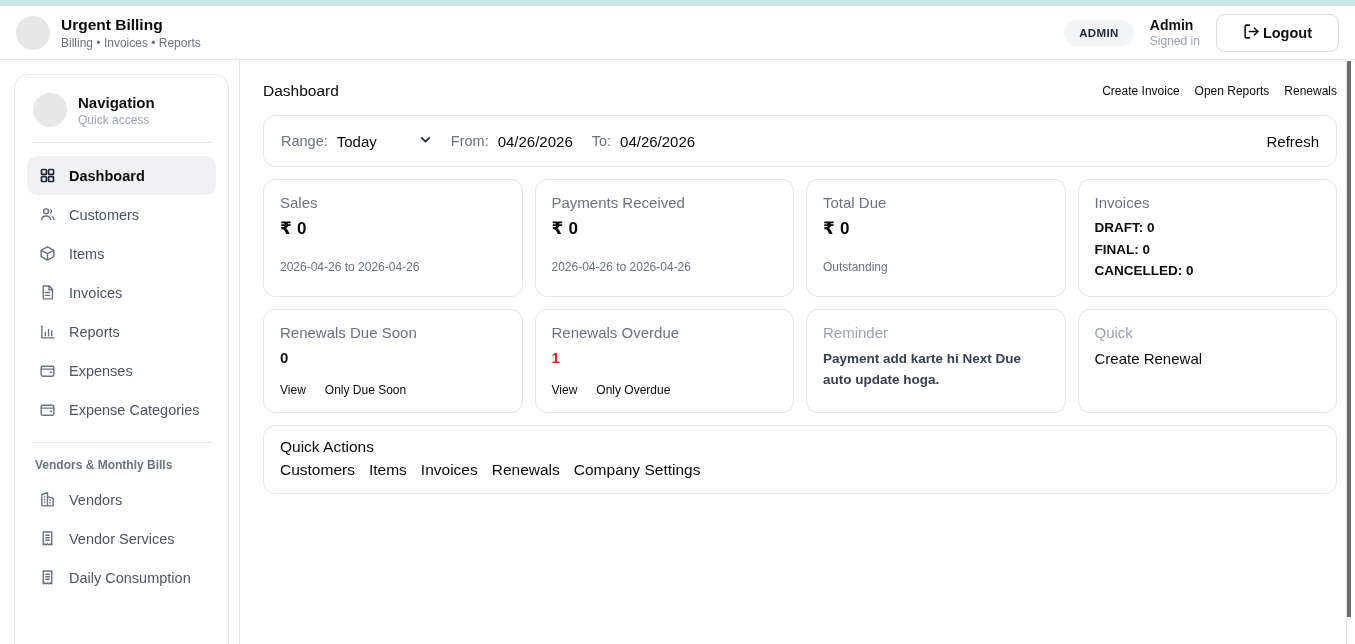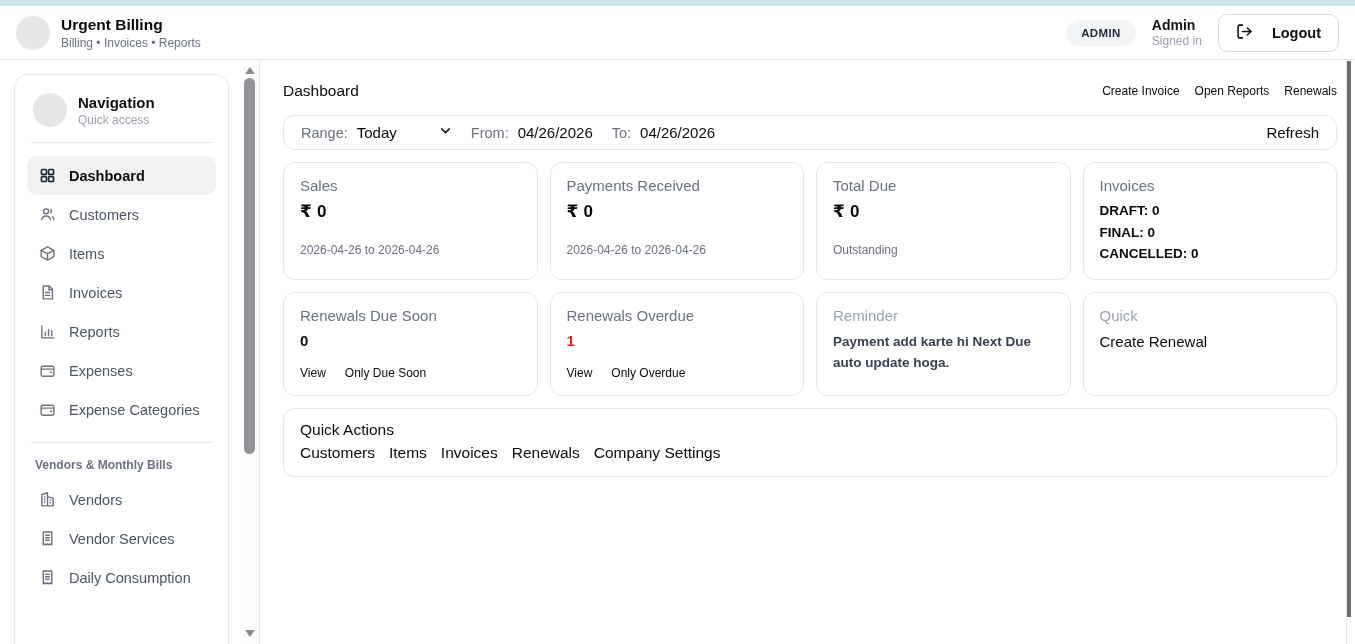--- a/index.html
+++ b/index.html
@@ -12,29 +12,29 @@
     display:flex; align-items:center; padding:0 16px; }
   .brand { display:flex; align-items:center; gap:11px; }
   .avatar { width:34px; height:34px; border-radius:50%; background:#e7e7e7; flex:none; }
   .brand-title { font-size:15.5px; font-weight:700; color:#0b0b0b; }
   .brand-sub { font-size:12px; color:#6b7280; margin-top:2px; }
   .header-right { margin-left:auto; display:flex; align-items:center; gap:16px;justify-content:space-between; }
   .admin-pill { background:#f3f4f6; border-radius:999px; padding:7px 15px;
     font-size:11.5px; font-weight:600; color:#1f2937; letter-spacing:.4px; }
   .user-name { font-size:14px; font-weight:700; }
   .user-status { font-size:12px; color:#9ca3af; margin-top:1px; }
-  .logout-btn { display:flex; align-items:center; gap:19px; background:#fff;
-    border:1px solid #d9dbdf; border-radius:9px; padding:8px 17px;
+  .logout-btn { display:flex; align-items:center; gap:3px; background:#fff;
+    border:1px solid #d9dbdf; border-radius:9px; padding:8px 26px;
     font-size:14.5px; font-weight:600; color:#111; cursor:pointer; }
 
   
   .app { display:flex; height:584px; }
 
   
-  .sidebar { width:260px; flex:none; position:relative; background:#fff;
+  .sidebar { width:240px; flex:none; position:relative; background:#fff;
     border-right:1px solid #e7e8ea; overflow:hidden; }
   .nav-card { position:absolute; left:14px; top:14px; width:215px; height:900px;
     border:1px solid #e9eaec; border-radius:14px; padding:14px 12px; background:#fff; }
   .nav-head { display:flex; align-items:center; gap:11px; padding:4px 6px 2px; }
   .nav-title { font-size:15px; font-weight:700; }
   .nav-sub { font-size:12px; color:#9ca3af; margin-top:2px; }
   .divider { border-top:1px solid #e8e9eb; margin:13px 4px; }
   .nav-item { display:flex; align-items:center; gap:13px; padding:11px 12px;
     border-radius:10px; font-size:14.5px; color:#4b5563; cursor:pointer; }
   .nav-item .nicon { display:flex; color:#6b7280; flex:none; }
@@ -52,21 +52,21 @@
   .side-thumb { position:absolute; left:2px; top:18px; width:11px; height:376px;
     background:#919398; border-radius:6px; }
 
   
   .main { flex:1; padding:22px 18px 0 23px; background:#fff; }
   .main-header { display:flex; align-items:center; justify-content:space-between; margin-bottom:15px; }
   .page-title { font-size:15.5px; color:#0b0b0b; }
   .top-links { display:flex; gap:15px; font-size:12px; }
   .link { color:#0b0b0b; cursor:pointer; }
 
-  .filter-bar { display:flex; align-items:center; gap:9px; height:35px;
+  .filter-bar { display:flex; align-items:center; gap:9px; height:52px;
     border:1px solid #e5e7eb; border-radius:12px; padding:0 17px; margin-bottom:12px; }
   .lbl { color:#6b7280; font-size:14.5px; }
   .val { color:#0b0b0b; font-size:15px; }
   .range-select { display:flex; align-items:flex-start; cursor:pointer; }
   .range-select .chev { margin-left:42px; display:flex; color:#1f2937; }
   .from-group { margin-left:10px; }
   .refresh { margin-left:auto; font-size:15px; color:#0b0b0b; cursor:pointer; }
 
   .grid { display:grid; grid-template-columns:repeat(4,1fr); gap:12px; margin-bottom:12px; }
   .card { border:1px solid #e5e7eb; border-radius:12px; background:#fff; padding:14px 16px; }

